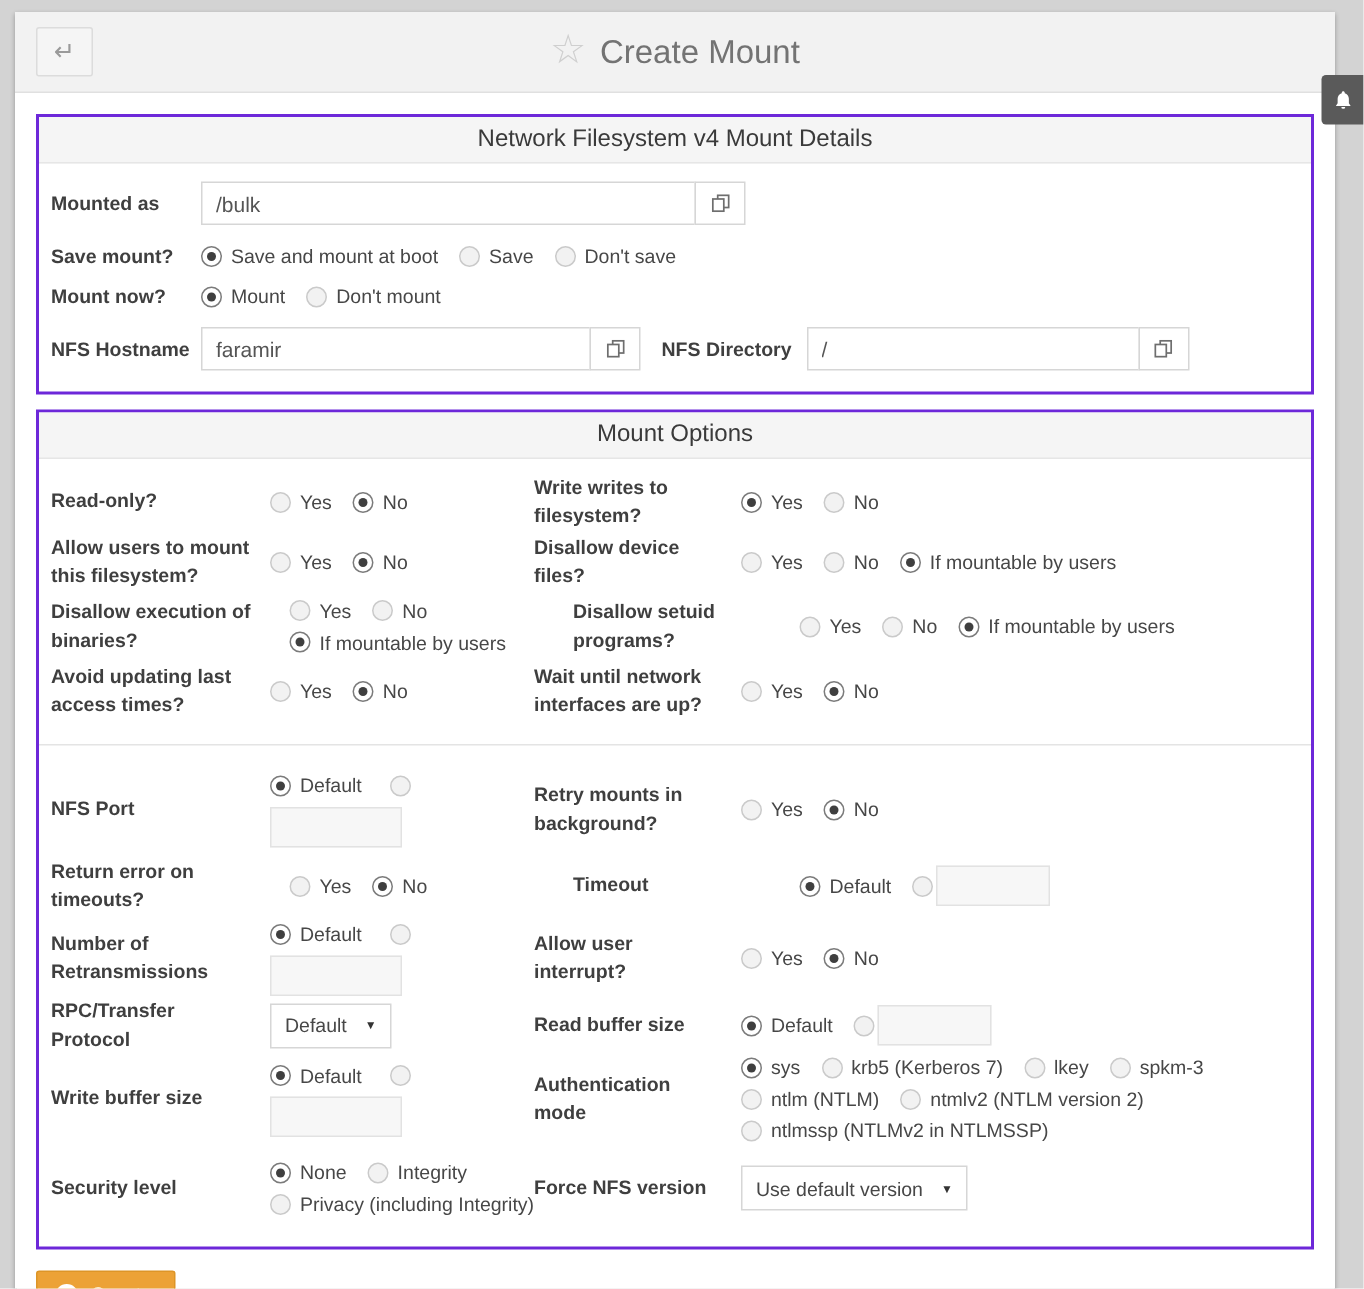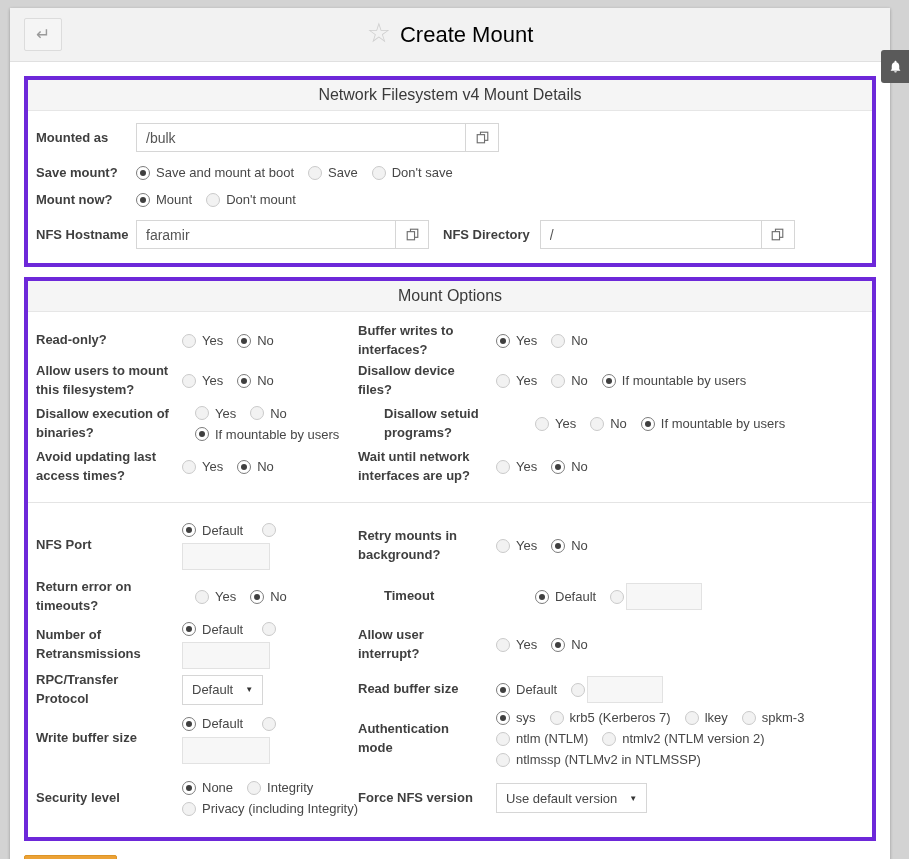--- a/index.html
+++ b/index.html
@@ -37,35 +37,35 @@
     cursor: pointer;
   }
   .title-wrap {
     position: absolute;
     left: 0; right: 0; top: 0; bottom: 0;
     display: flex; align-items: center; justify-content: center;
     gap: 9px;
     pointer-events: none;
   }
   .star { color: #cfcfcf; font-size: 27px; line-height: 1; margin-top: -3px; }
-  .page-title { font-size: 22px; color: #000000; }
+  .page-title { font-size: 22px; color: #737373; }
   
   .bell-tab {
     position: absolute;
     right: 0; top: 50px;
     width: 28px; height: 33px;
     background: #5a5a5a;
     border-radius: 3px 0 0 3px;
     display: flex; align-items: center; justify-content: center;
     cursor: pointer;
     z-index: 5;
   }
   
   .content { padding: 14px 14px 16px 14px; }
-  .panel { border: 4px solid #6d28d9; margin-bottom: 10px; }
+  .panel { border: 2px solid #6d28d9; margin-bottom: 10px; }
   .panel-header {
     background: #f5f5f5;
     border-bottom: 1px solid #e6e6e6;
     text-align: center;
     padding: 6px 0;
     font-size: 16px;
     color: #3a3a3a;
   }
   
   .dbody { padding: 8px 0 10px 0; }
@@ -250,21 +250,21 @@
           <span class="ocell">
             <label class="rb">
                 <i></i>
                 <span>Yes</span>
               </label>
             <label class="rb sel">
                 <i></i>
                 <span>No</span>
               </label>
           </span>
-          <span class="olabel">Buffer writes to interfaces?</span>
+          <span class="olabel">Write writes to filesystem?</span>
           <span class="ocell">
             <label class="rb sel">
                 <i></i>
                 <span>Yes</span>
               </label>
             <label class="rb">
                 <i></i>
                 <span>No</span>
               </label>
           </span>

